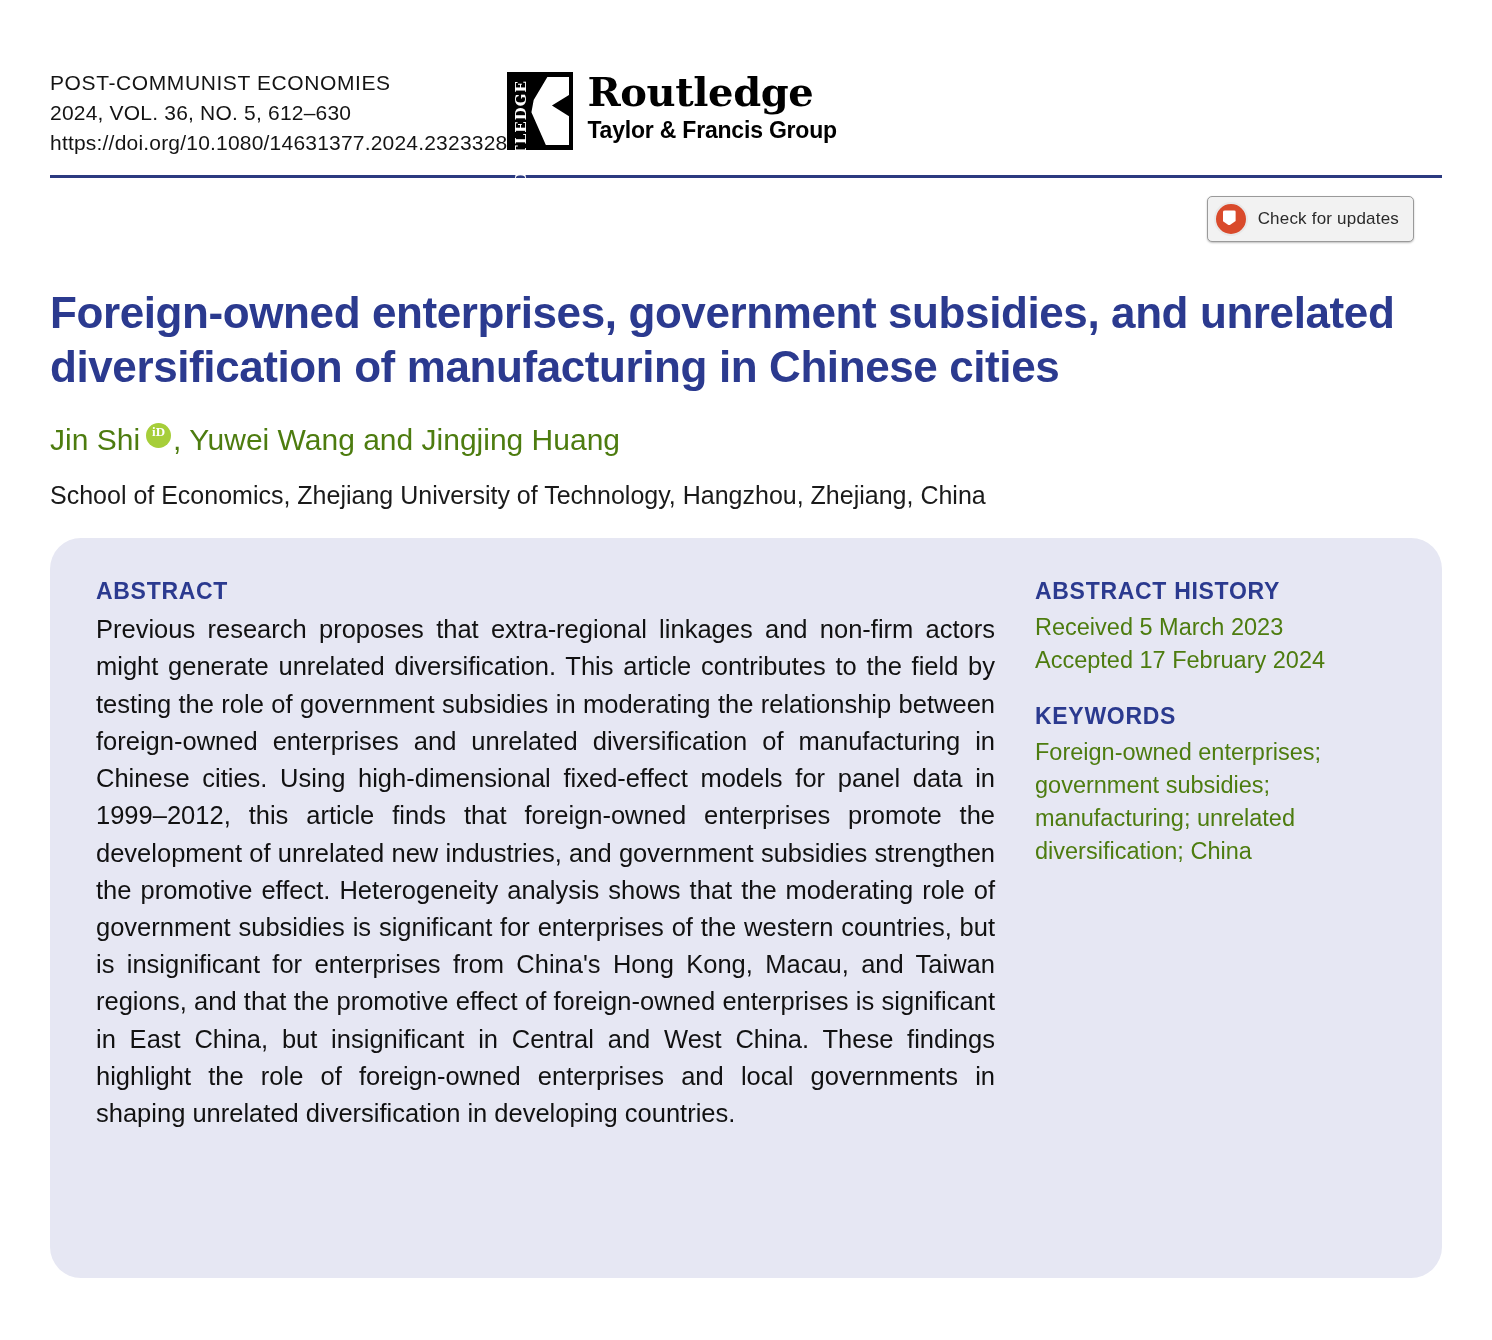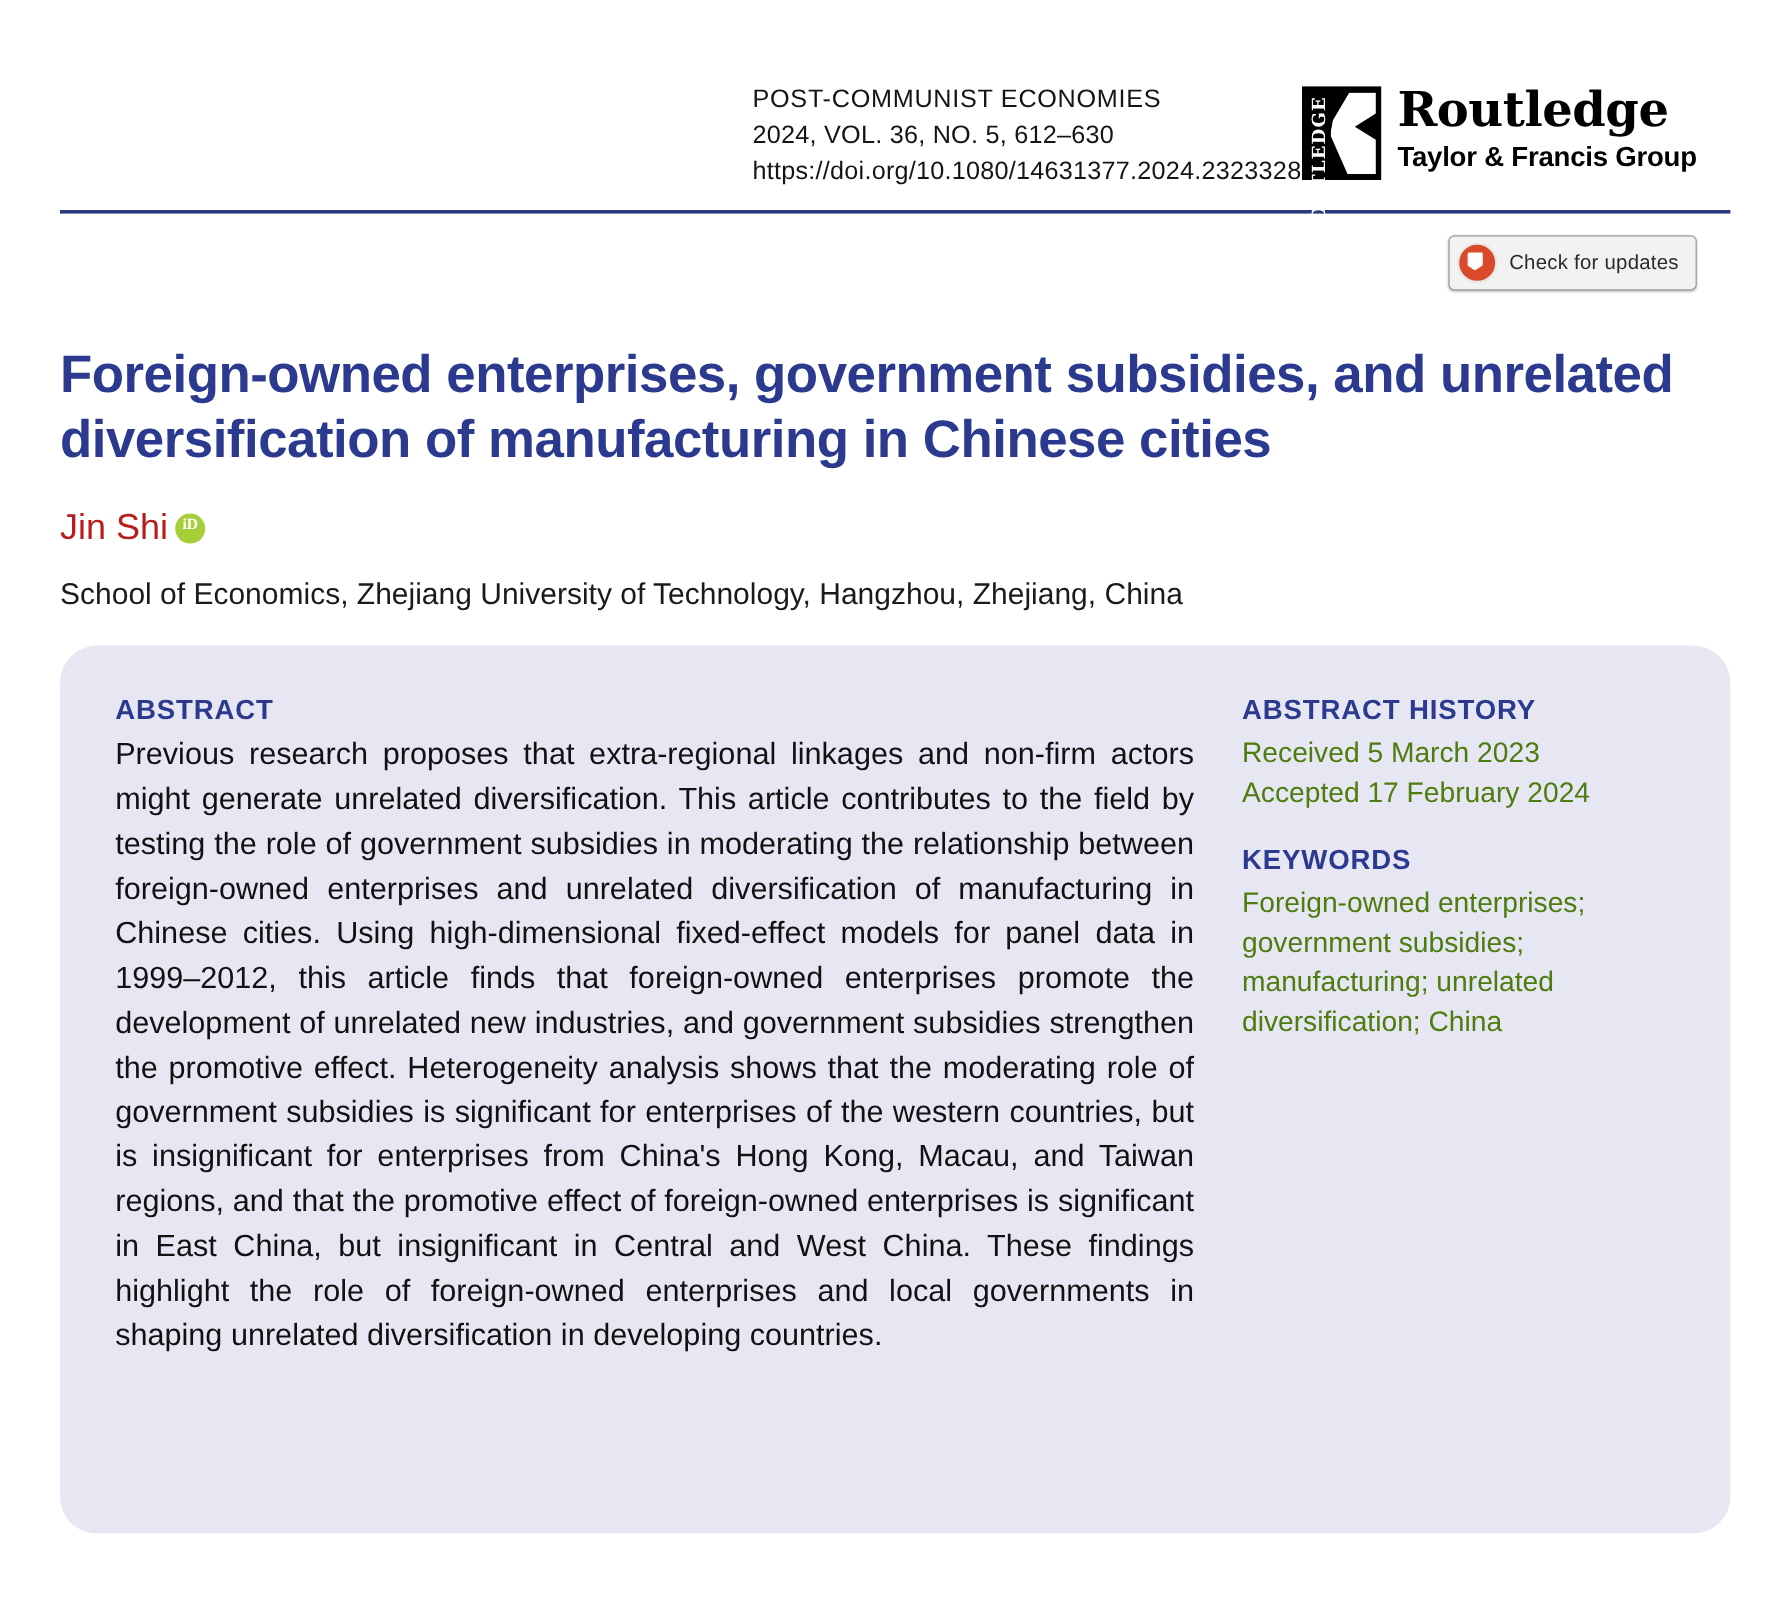--- a/index.html
+++ b/index.html
@@ -19,21 +19,21 @@
     position: relative;
     width: 1492px;
     height: 1340px;
     box-sizing: border-box;
     padding: 0 50px;
   }
 
   
   .masthead {
     display: flex;
-    justify-content: flex-end;
+    justify-content: flex-start;
     align-items: flex-start;
     padding-top: 68px;
   }
   .journal-info {
     font-size: 21px;
     line-height: 1.42;
     color: #141414;
     letter-spacing: 0.2px;
   }
   .journal-name {
@@ -145,24 +145,23 @@
     font-size: 44px;
     font-weight: 700;
     line-height: 1.22;
     letter-spacing: -0.4px;
     margin-top: 44px;
     max-width: 1360px;
   }
 
   .authors {
     font-size: 30px;
-    color: #b91c1c;
+    color: #4d7c0f;
     margin-top: 14px;
     display: flex;
-    align-items: center;
     flex-wrap: wrap;
   }
   .orcid {
     display: inline-block;
     width: 25px;
     height: 25px;
     border-radius: 50%;
     background: #a6ce39;
     margin: 0 2px 0 6px;
     position: relative;
@@ -257,20 +256,21 @@
       <span class="updates-icon"></span>
       <span class="updates-label">Check for updates</span>
     </div>
   </div>
 
   <h1 class="title">Foreign-owned enterprises, government subsidies, and unrelated diversification of manufacturing in Chinese cities</h1>
 
   <div class="authors">
     <span>Jin Shi</span>
     <span class="orcid"></span>
+    <span>, Yuwei Wang and Jingjing Huang</span>
   </div>
 
   <div class="affiliation">School of Economics, Zhejiang University of Technology, Hangzhou, Zhejiang, China</div>
 
   <div class="abstract-box">
     <div class="abstract-col">
       <div class="sec-head">ABSTRACT</div>
       <div class="abstract-text">Previous research proposes that extra-regional linkages and non-firm actors might generate unrelated diversification. This article contributes to the field by testing the role of government subsidies in moderating the relationship between foreign-owned enterprises and unrelated diversification of manufacturing in Chinese cities. Using high-dimensional fixed-effect models for panel data in 1999–2012, this article finds that foreign-owned enterprises promote the development of unrelated new industries, and government subsidies strengthen the promotive effect. Heterogeneity analysis shows that the moderating role of government subsidies is significant for enterprises of the western countries, but is insignificant for enterprises from China's Hong Kong, Macau, and Taiwan regions, and that the promotive effect of foreign-owned enterprises is significant in East China, but insignificant in Central and West China. These findings highlight the role of foreign-owned enterprises and local governments in shaping unrelated diversification in developing countries.</div>
     </div>
     <div class="side-col">

